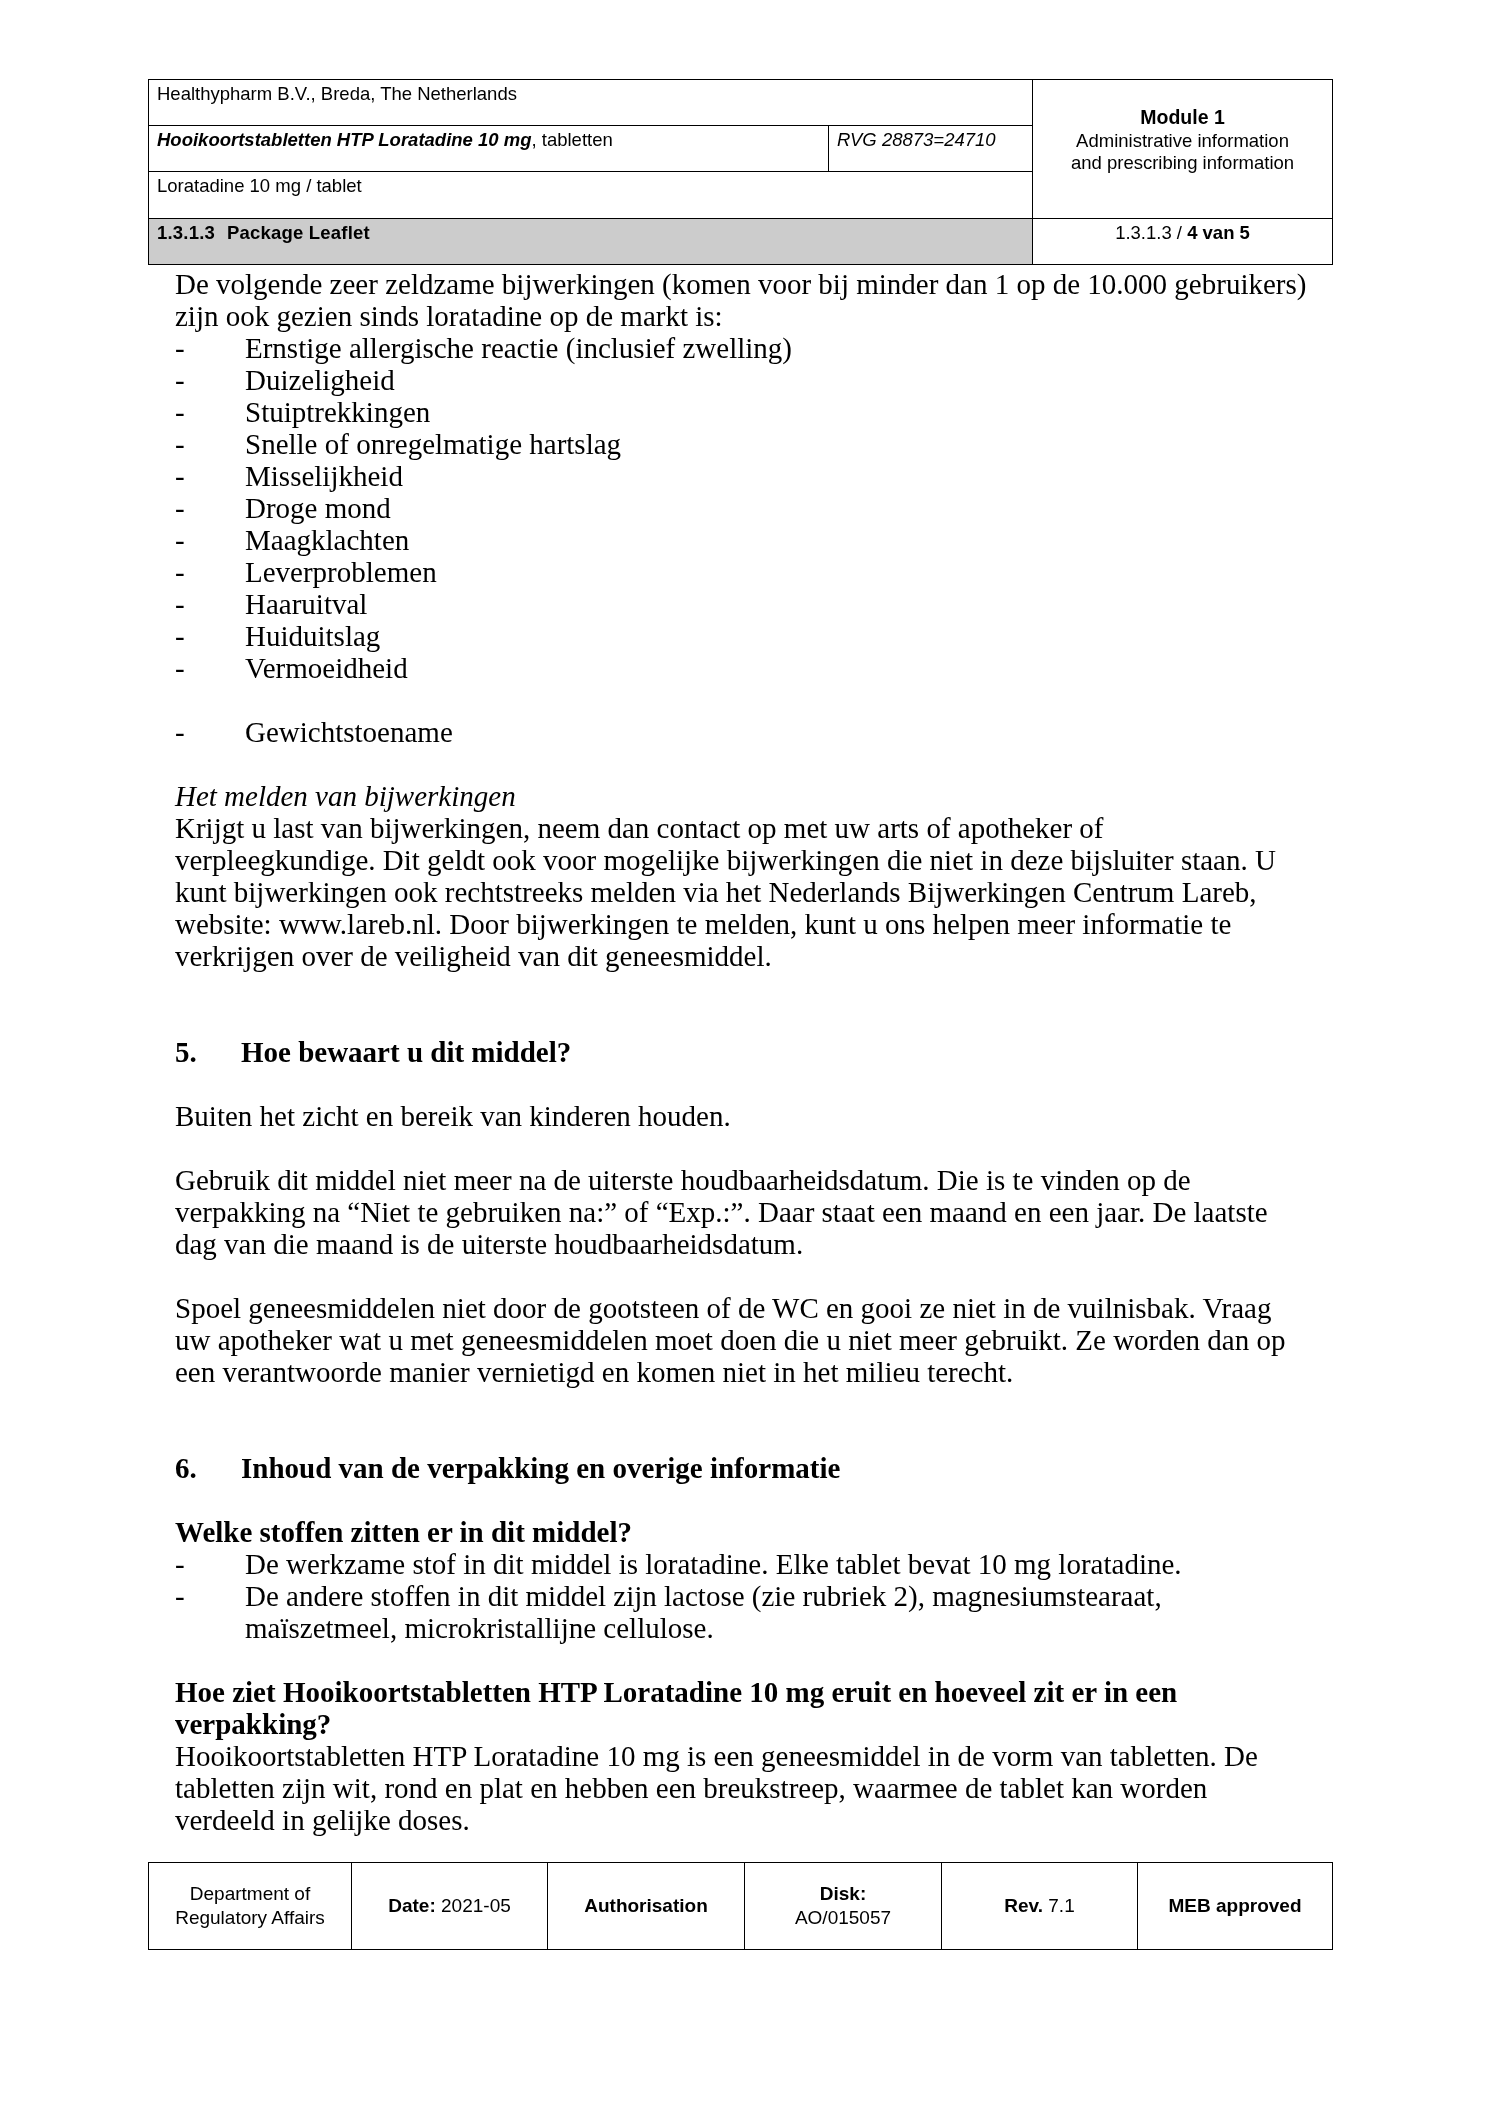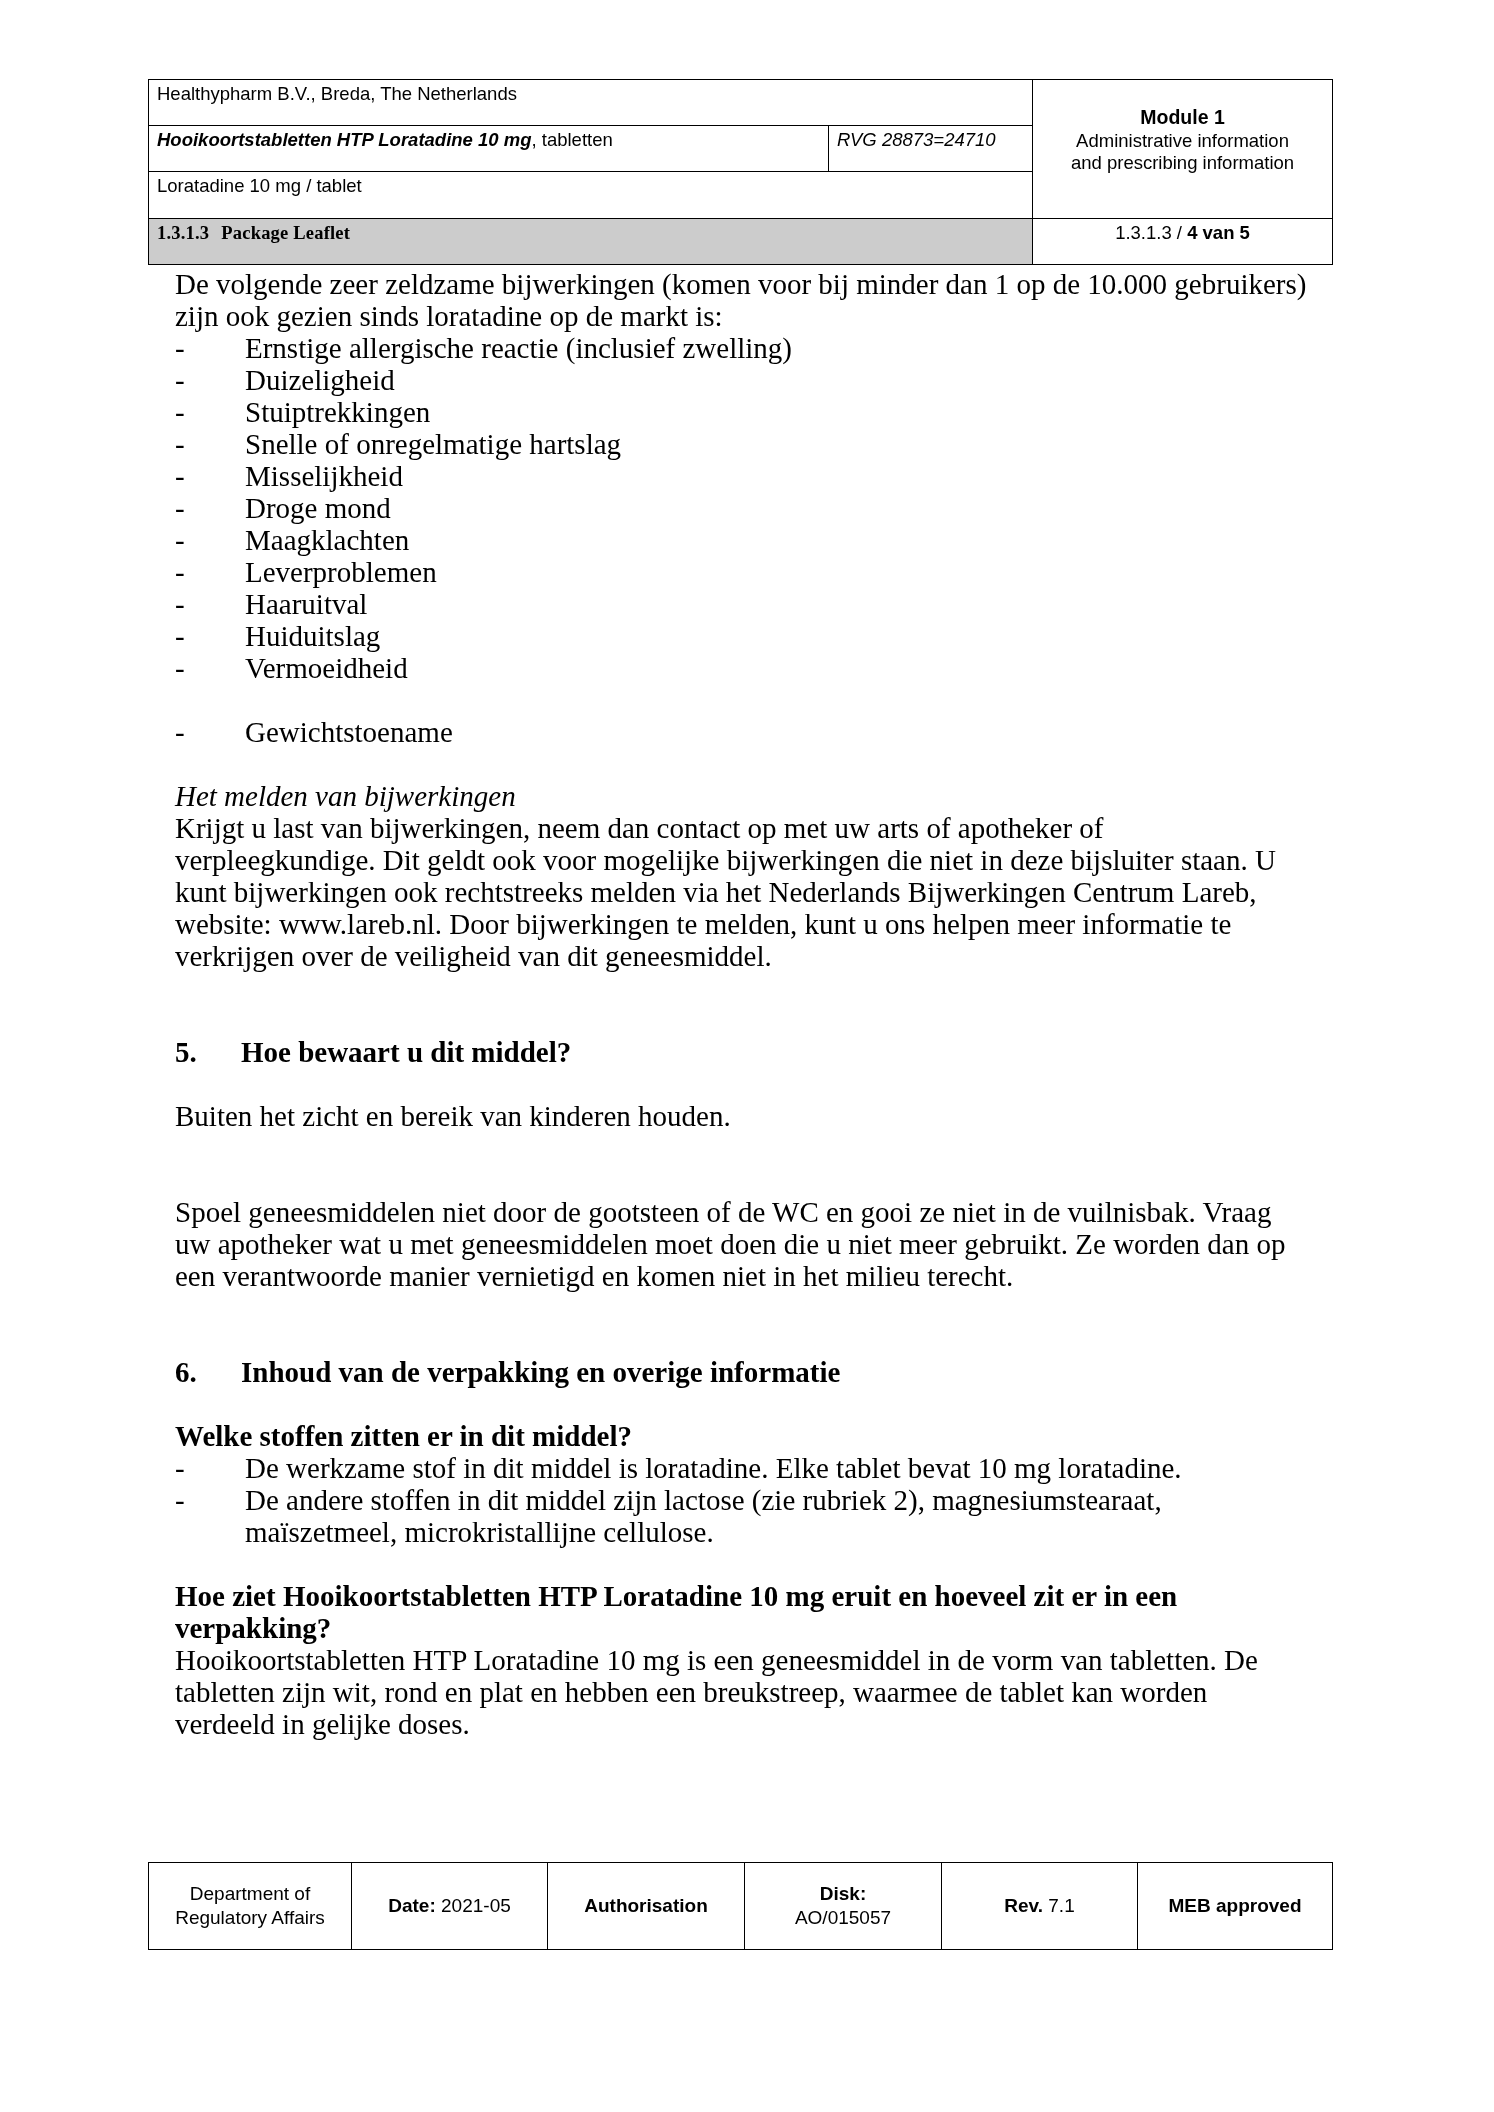--- a/index.html
+++ b/index.html
@@ -54,21 +54,20 @@
     margin-left: 40px;
   }
   .hdr-module .mod-title { font-weight: bold; display: block; font-size: 19.5px; }
 
   .hdr-leaflet-cell {
     background: #cccccc !important;
     font-weight: bold;
     font-size: 26px;
     padding: 9px 10px 10px 10px;
     letter-spacing: 0.2px;
-    font-family: Liberation Serif, serif;
   }
   .hdr-leaflet-cell .num { margin-right: 12px; }
   .hdr-page-cell {
     text-align: center;
     font-size: 19px;
     padding: 9px 6px 10px 6px;
     margin-top: 10px;
   }
   .hdr-page-cell .bold { font-weight: bold; }
 
@@ -206,20 +205,21 @@
     <div class="spacer-sm"></div>
 
     <p class="para sec-head"><span class="secnum">5.</span><span>Hoe bewaart u dit middel?</span></p>
 
     <div class="spacer-sm"></div>
 
     <p class="para">Buiten het zicht en bereik van kinderen houden.</p>
 
     <div class="spacer-sm"></div>
 
+    <p class="para">Gebruik dit middel niet meer na de uiterste houdbaarheidsdatum. Die is te vinden op de verpakking na “Niet te gebruiken na:” of “Exp.:”. Daar staat een maand en een jaar. De laatste dag van die maand is de uiterste houdbaarheidsdatum.</p>
 
     <div class="spacer-sm"></div>
 
     <p class="para">Spoel geneesmiddelen niet door de gootsteen of de WC en gooi ze niet in de vuilnisbak. Vraag uw apotheker wat u met geneesmiddelen moet doen die u niet meer gebruikt. Ze worden dan op een verantwoorde manier vernietigd en komen niet in het milieu terecht.</p>
 
     <div class="spacer-sm"></div>
     <div class="spacer-sm"></div>
 
     <p class="para sec-head"><span class="secnum">6.</span><span>Inhoud van de verpakking en overige informatie</span></p>
 

